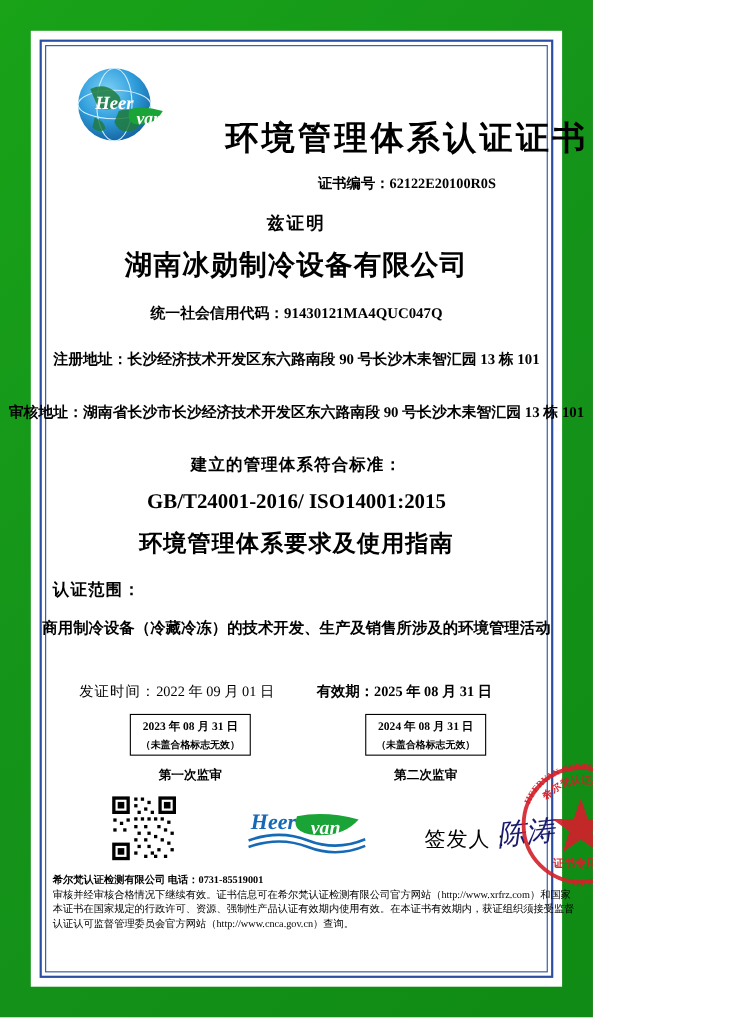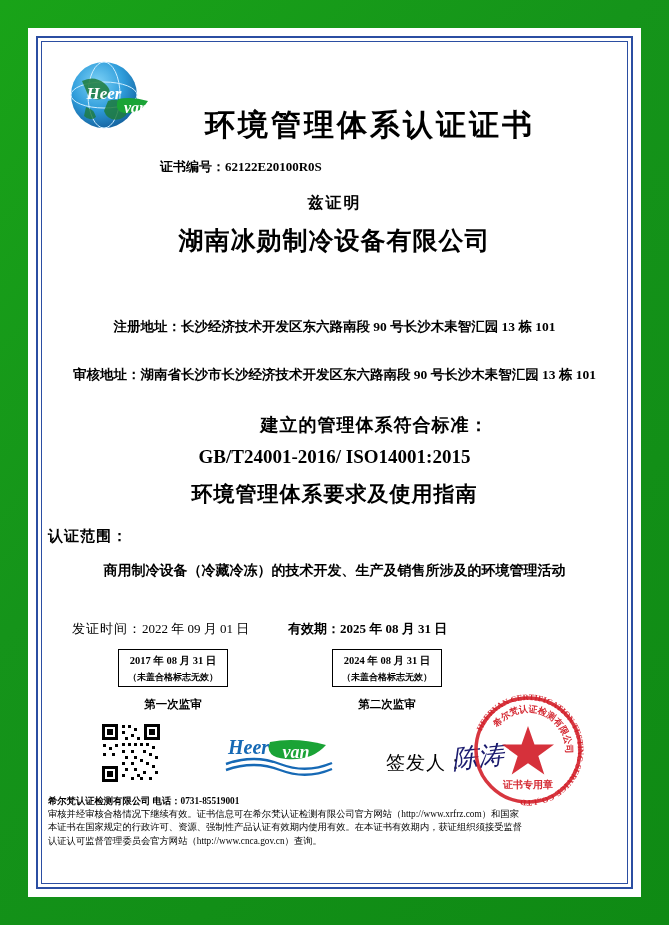--- a/index.html
+++ b/index.html
@@ -7,21 +7,21 @@
     padding: 0;
     background: #ffffff;
   }
   body {
     width: 669px;
     height: 925px;
     font-family: "Liberation Serif", serif;
   }
   .cert-page {
     position: relative;
-    width: 669px;
+    width: 539px;
     height: 925px;
     background: #ec4899;
     box-sizing: border-box;
     overflow: hidden;
   }
   .green-border {
     position: absolute;
     left: 0; top: 0;
     width: 669px;
     height: 925px;
@@ -70,21 +70,21 @@
     font-weight: bold;
     letter-spacing: 3px;
     color: #000;
     font-family: Liberation Mono, monospace;
   }
   .cert-no {
     position: absolute;
     left: 160px;
     top: 158px;
     width: 420px;
-    text-align: left;
+    text-align: center;
     font-size: 13px;
     font-weight: bold;
     color: #000;
   }
   .hereby {
     position: absolute;
     left: 0;
     top: 193px;
     width: 100%;
     text-align: center;
@@ -121,24 +121,23 @@
   }
   .addr-reg { left: 0; top: 318px; }
   .addr-audit { left: 0; top: 366px; }
 
   .std-head {
     position: absolute;
     left: 0;
     top: 413px;
     width: 100%;
     text-align: center;
-    font-size: 18px;
+    font-size: 15px;
     font-weight: bold;
     letter-spacing: 1px;
-    padding-left: 40px;
   }
   .std-code {
     position: absolute;
     left: 0;
     top: 446px;
     width: 100%;
     text-align: center;
     font-size: 19px;
     font-weight: bold;
   }
@@ -316,40 +315,43 @@
 
   <div class="main-title">环境管理体系认证证书</div>
 
   <div class="cert-no">
     <span>证书编号：</span><span>62122E20100R0S</span>
   </div>
 
   <div class="hereby">兹证明</div>
   <div class="company">湖南冰勋制冷设备有限公司</div>
 
+  <div class="credit-code">
+    <span>统一社会信用代码：</span><span>91430121MA4QUC047Q</span>
+  </div>
 
   <div class="addr-line addr-reg">注册地址：长沙经济技术开发区东六路南段 90 号长沙木耒智汇园 13 栋 101</div>
   <div class="addr-line addr-audit">审核地址：湖南省长沙市长沙经济技术开发区东六路南段 90 号长沙木耒智汇园 13 栋 101</div>
 
   <div class="std-head">建立的管理体系符合标准：</div>
   <div class="std-code">GB/T24001-2016/ ISO14001:2015</div>
   <div class="std-name">环境管理体系要求及使用指南</div>
 
   <div class="scope-label">认证范围：</div>
   <div class="scope-text">商用制冷设备（冷藏冷冻）的技术开发、生产及销售所涉及的环境管理活动</div>
 
   <div class="issue-date">
     <span class="lbl">发证时间：</span><span>2022 年 09 月 01 日</span>
   </div>
   <div class="valid-date">
     <span class="lbl">有效期：</span><span>2025 年 08 月 31 日</span>
   </div>
 
   <div class="surv-box surv-1">
-    <div class="d1">2017 年 08 月 31 日</div>
+    <div class="d1">2023 年 08 月 31 日</div>
     <div class="d2">（未盖合格标志无效）</div>
   </div>
   <div class="surv-cap surv-cap-1">第一次监审</div>
 
   <div class="surv-box surv-2">
     <div class="d1">2024 年 08 月 31 日</div>
     <div class="d2">（未盖合格标志无效）</div>
   </div>
   <div class="surv-cap surv-cap-2">第二次监审</div>
 

